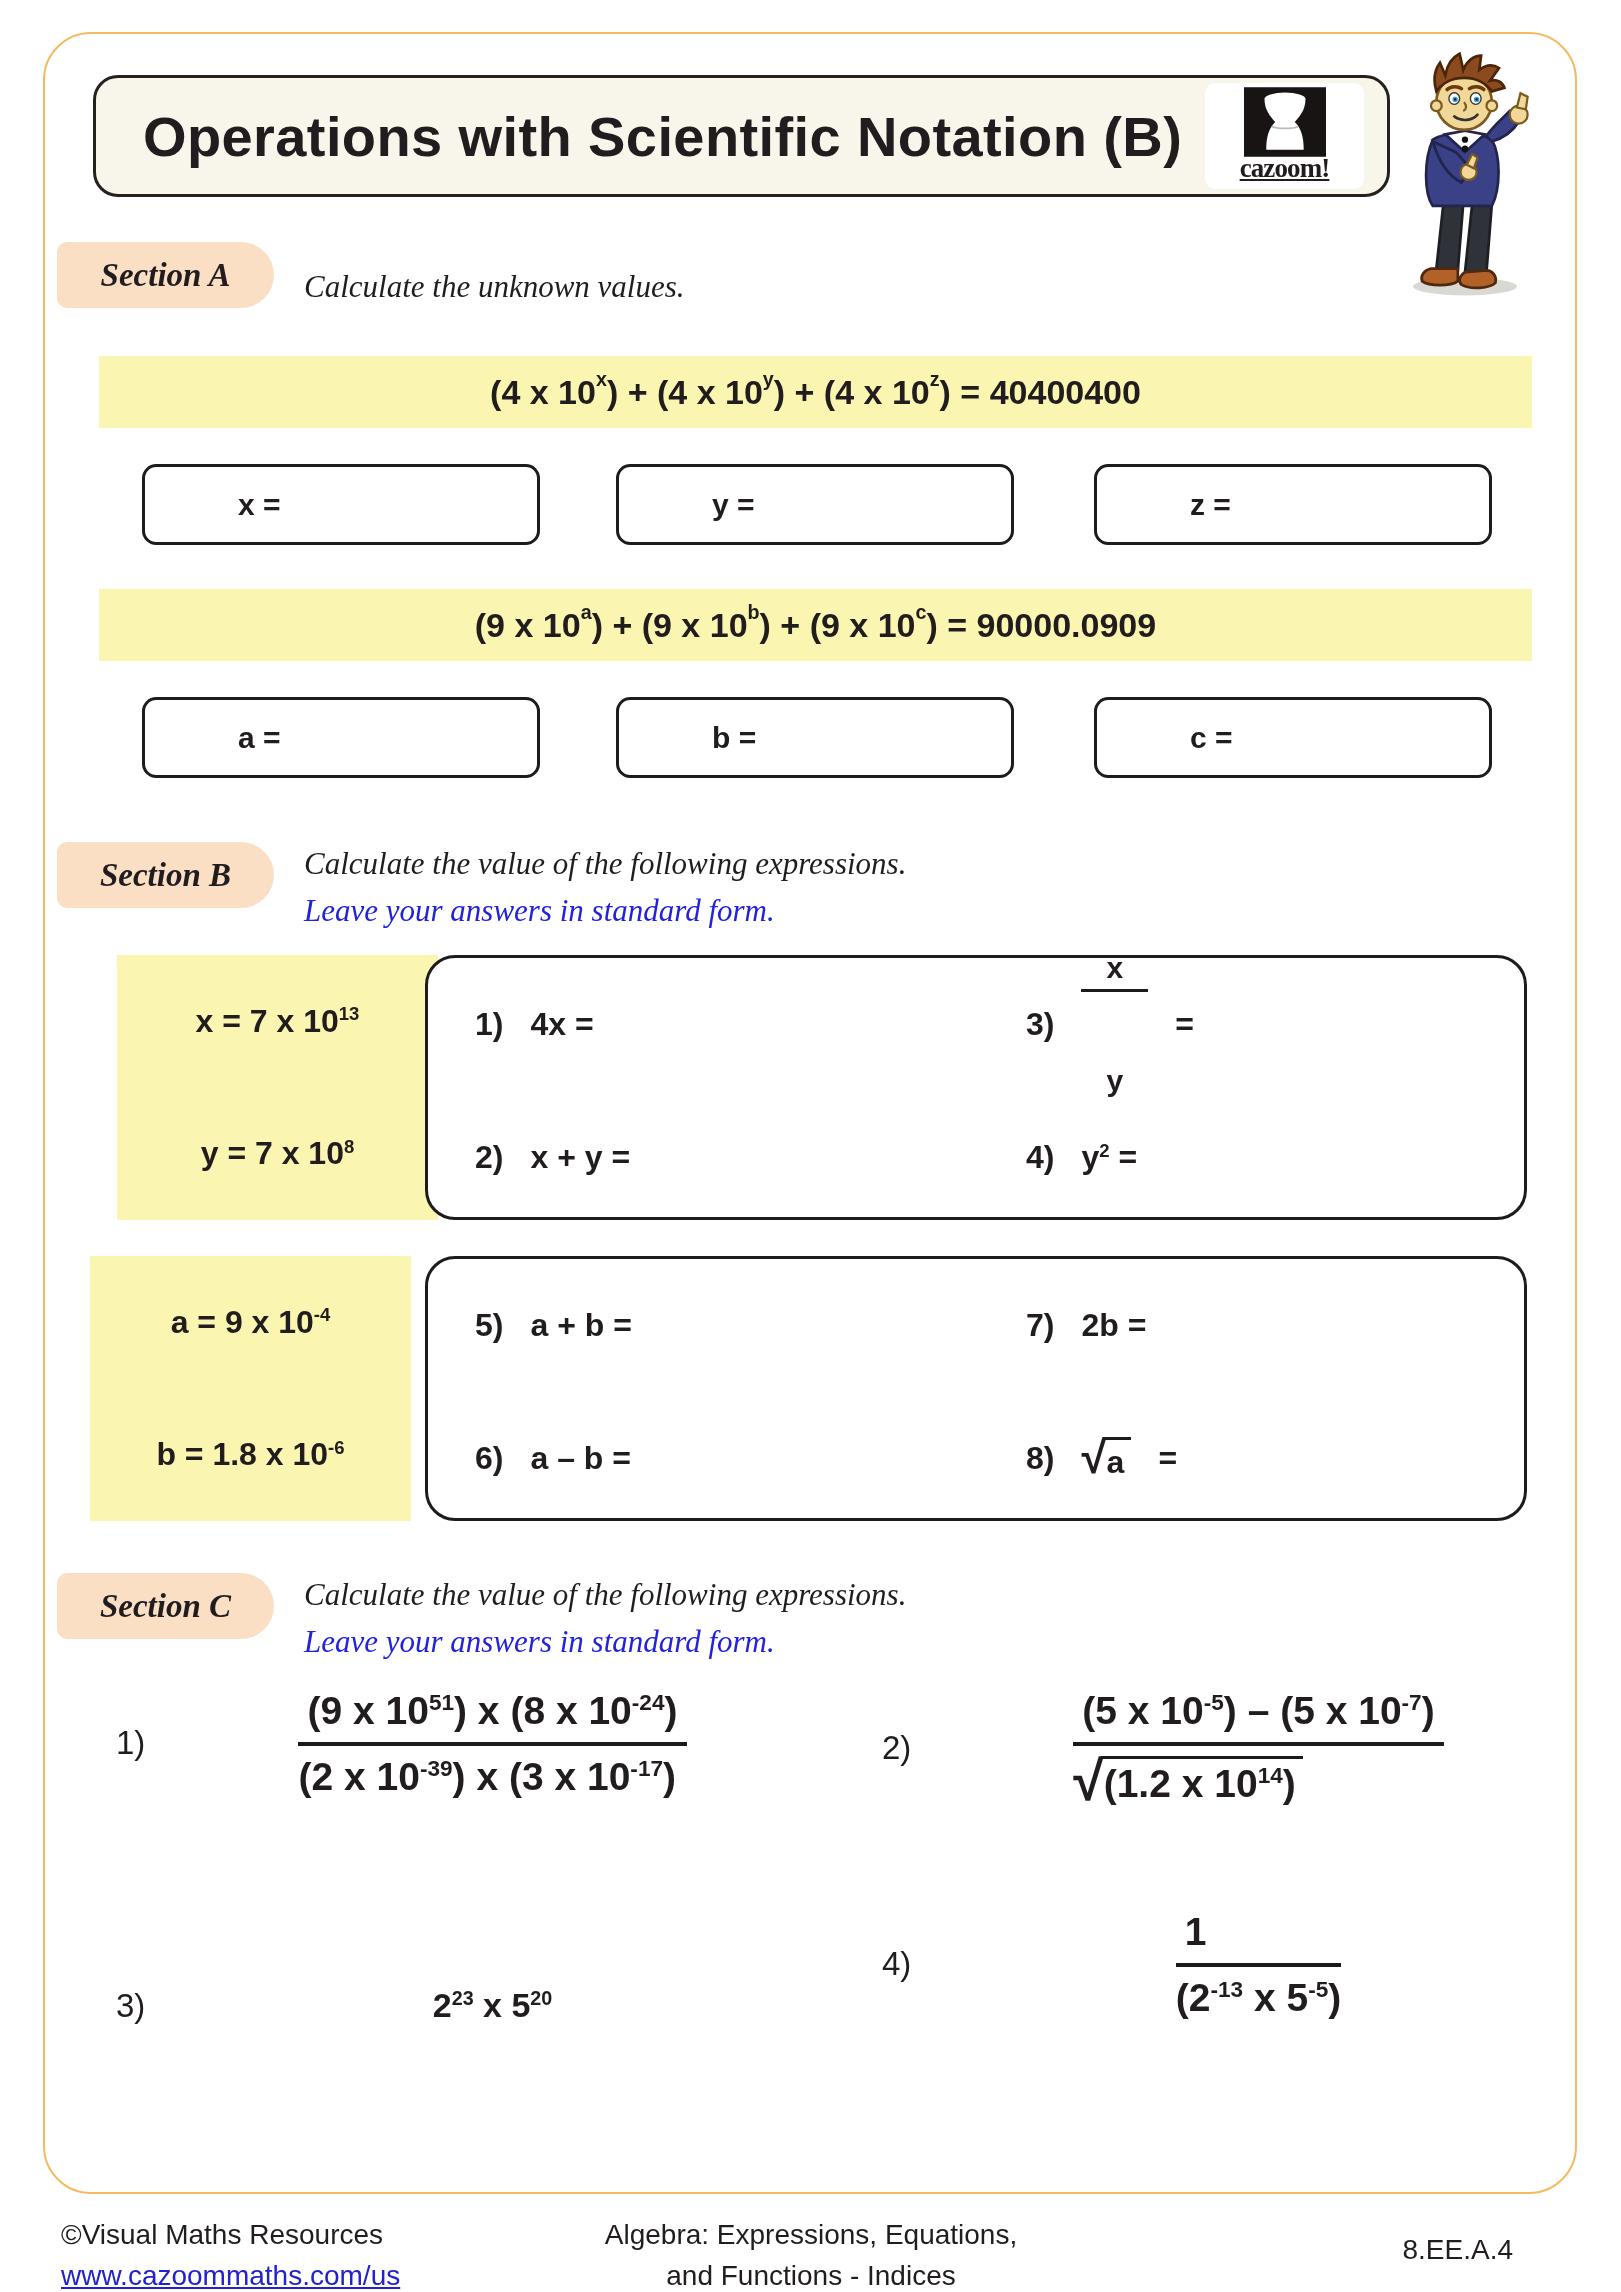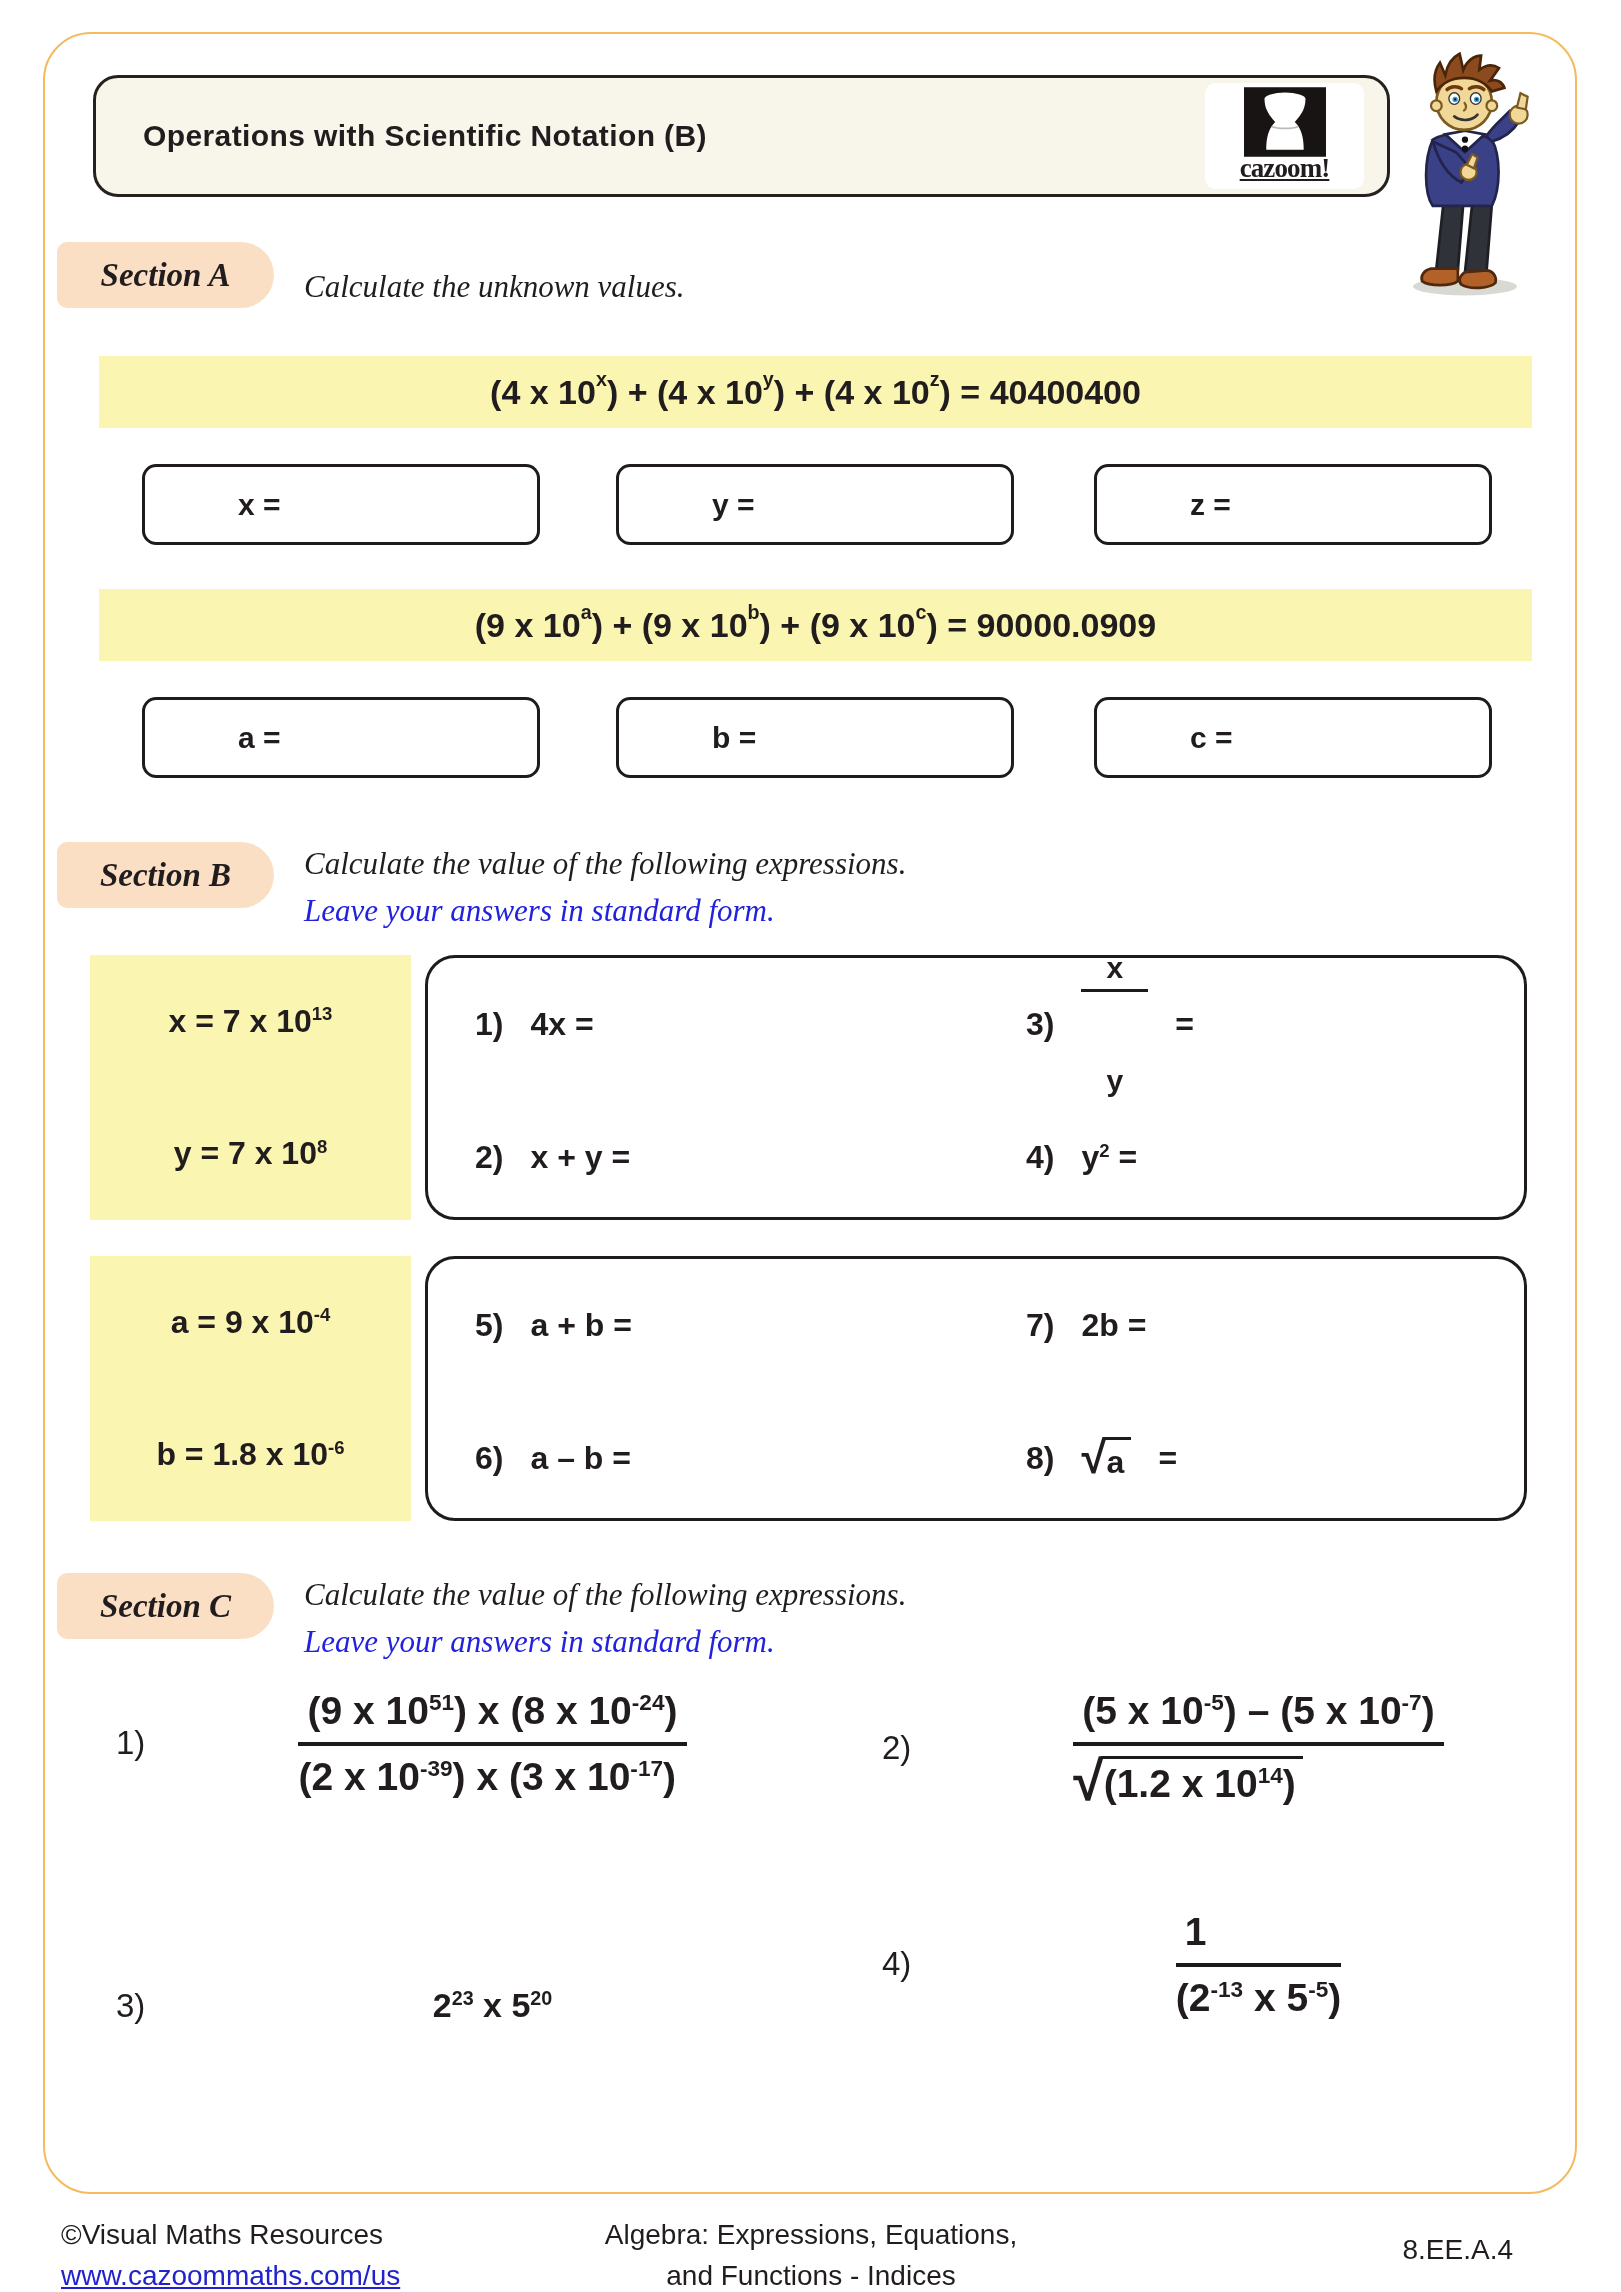--- a/index.html
+++ b/index.html
@@ -5,21 +5,21 @@
   html,body{margin:0;padding:0;background:#ffffff;}
   .page{position:relative;width:1622px;height:2293px;background:#ffffff;overflow:hidden;
         font-family:"Liberation Sans",sans-serif;color:#211d1e;}
   .page-border{position:absolute;left:43px;top:32px;width:1530px;height:2158px;
         border:2.7px solid #F4BA5D;border-radius:48px;}
 
   
   .title-box{position:absolute;left:93px;top:75px;width:1297px;height:122px;background:#F8F5EB;
         border:3.6px solid #25211C;border-radius:25px;box-sizing:border-box;}
   .title-text{position:absolute;left:47px;top:50%;transform:translateY(-50%);
-        font-size:30px;font-weight:bold;letter-spacing:0.4px;white-space:nowrap;}
+        font-size:56px;font-weight:bold;letter-spacing:0.4px;white-space:nowrap;}
   .logo-badge{position:absolute;right:23px;top:5.4px;width:159px;height:106px;background:#ffffff;
         border-radius:10.7px;text-align:center;padding-top:3.6px;box-sizing:border-box;}
   .logo-badge svg{display:block;margin:0 auto;}
   .logo-text{font-family:"Liberation Serif",serif;font-weight:bold;font-size:27px;
         letter-spacing:-0.9px;margin-top:-3.6px;text-decoration:underline;}
 
   .mascot{position:absolute;left:1386px;top:52px;width:158px;height:247px;}
 
   
   .pill{position:absolute;left:57px;width:217px;height:66px;background:#FBDFC5;
@@ -152,21 +152,21 @@
   <div class="ansbox" style="top:697px;left:1094px;">
       <span>c =</span>
     </div>
 
   <div class="pill" style="top:842px;">Section B</div>
   <div class="instr" style="top:840px;">
     <div>Calculate the value of the following expressions.</div>
     <div class="blue">Leave your answers in standard form.</div>
   </div>
 
-  <div class="given-panel" style="top:955px;">
+  <div class="given-panel" style="top:955px;margin-left:27px;">
     <div>x = 7 x 10<sup>13</sup></div>
     <div>y = 7 x 10<sup>8</sup></div>
   </div>
   <div class="qbox" style="top:955px;">
     <div class="q c1 r1">
       <span>1)</span>
       <span>4x =</span>
     </div>
     <div class="q c1 r2">
       <span>2)</span>

